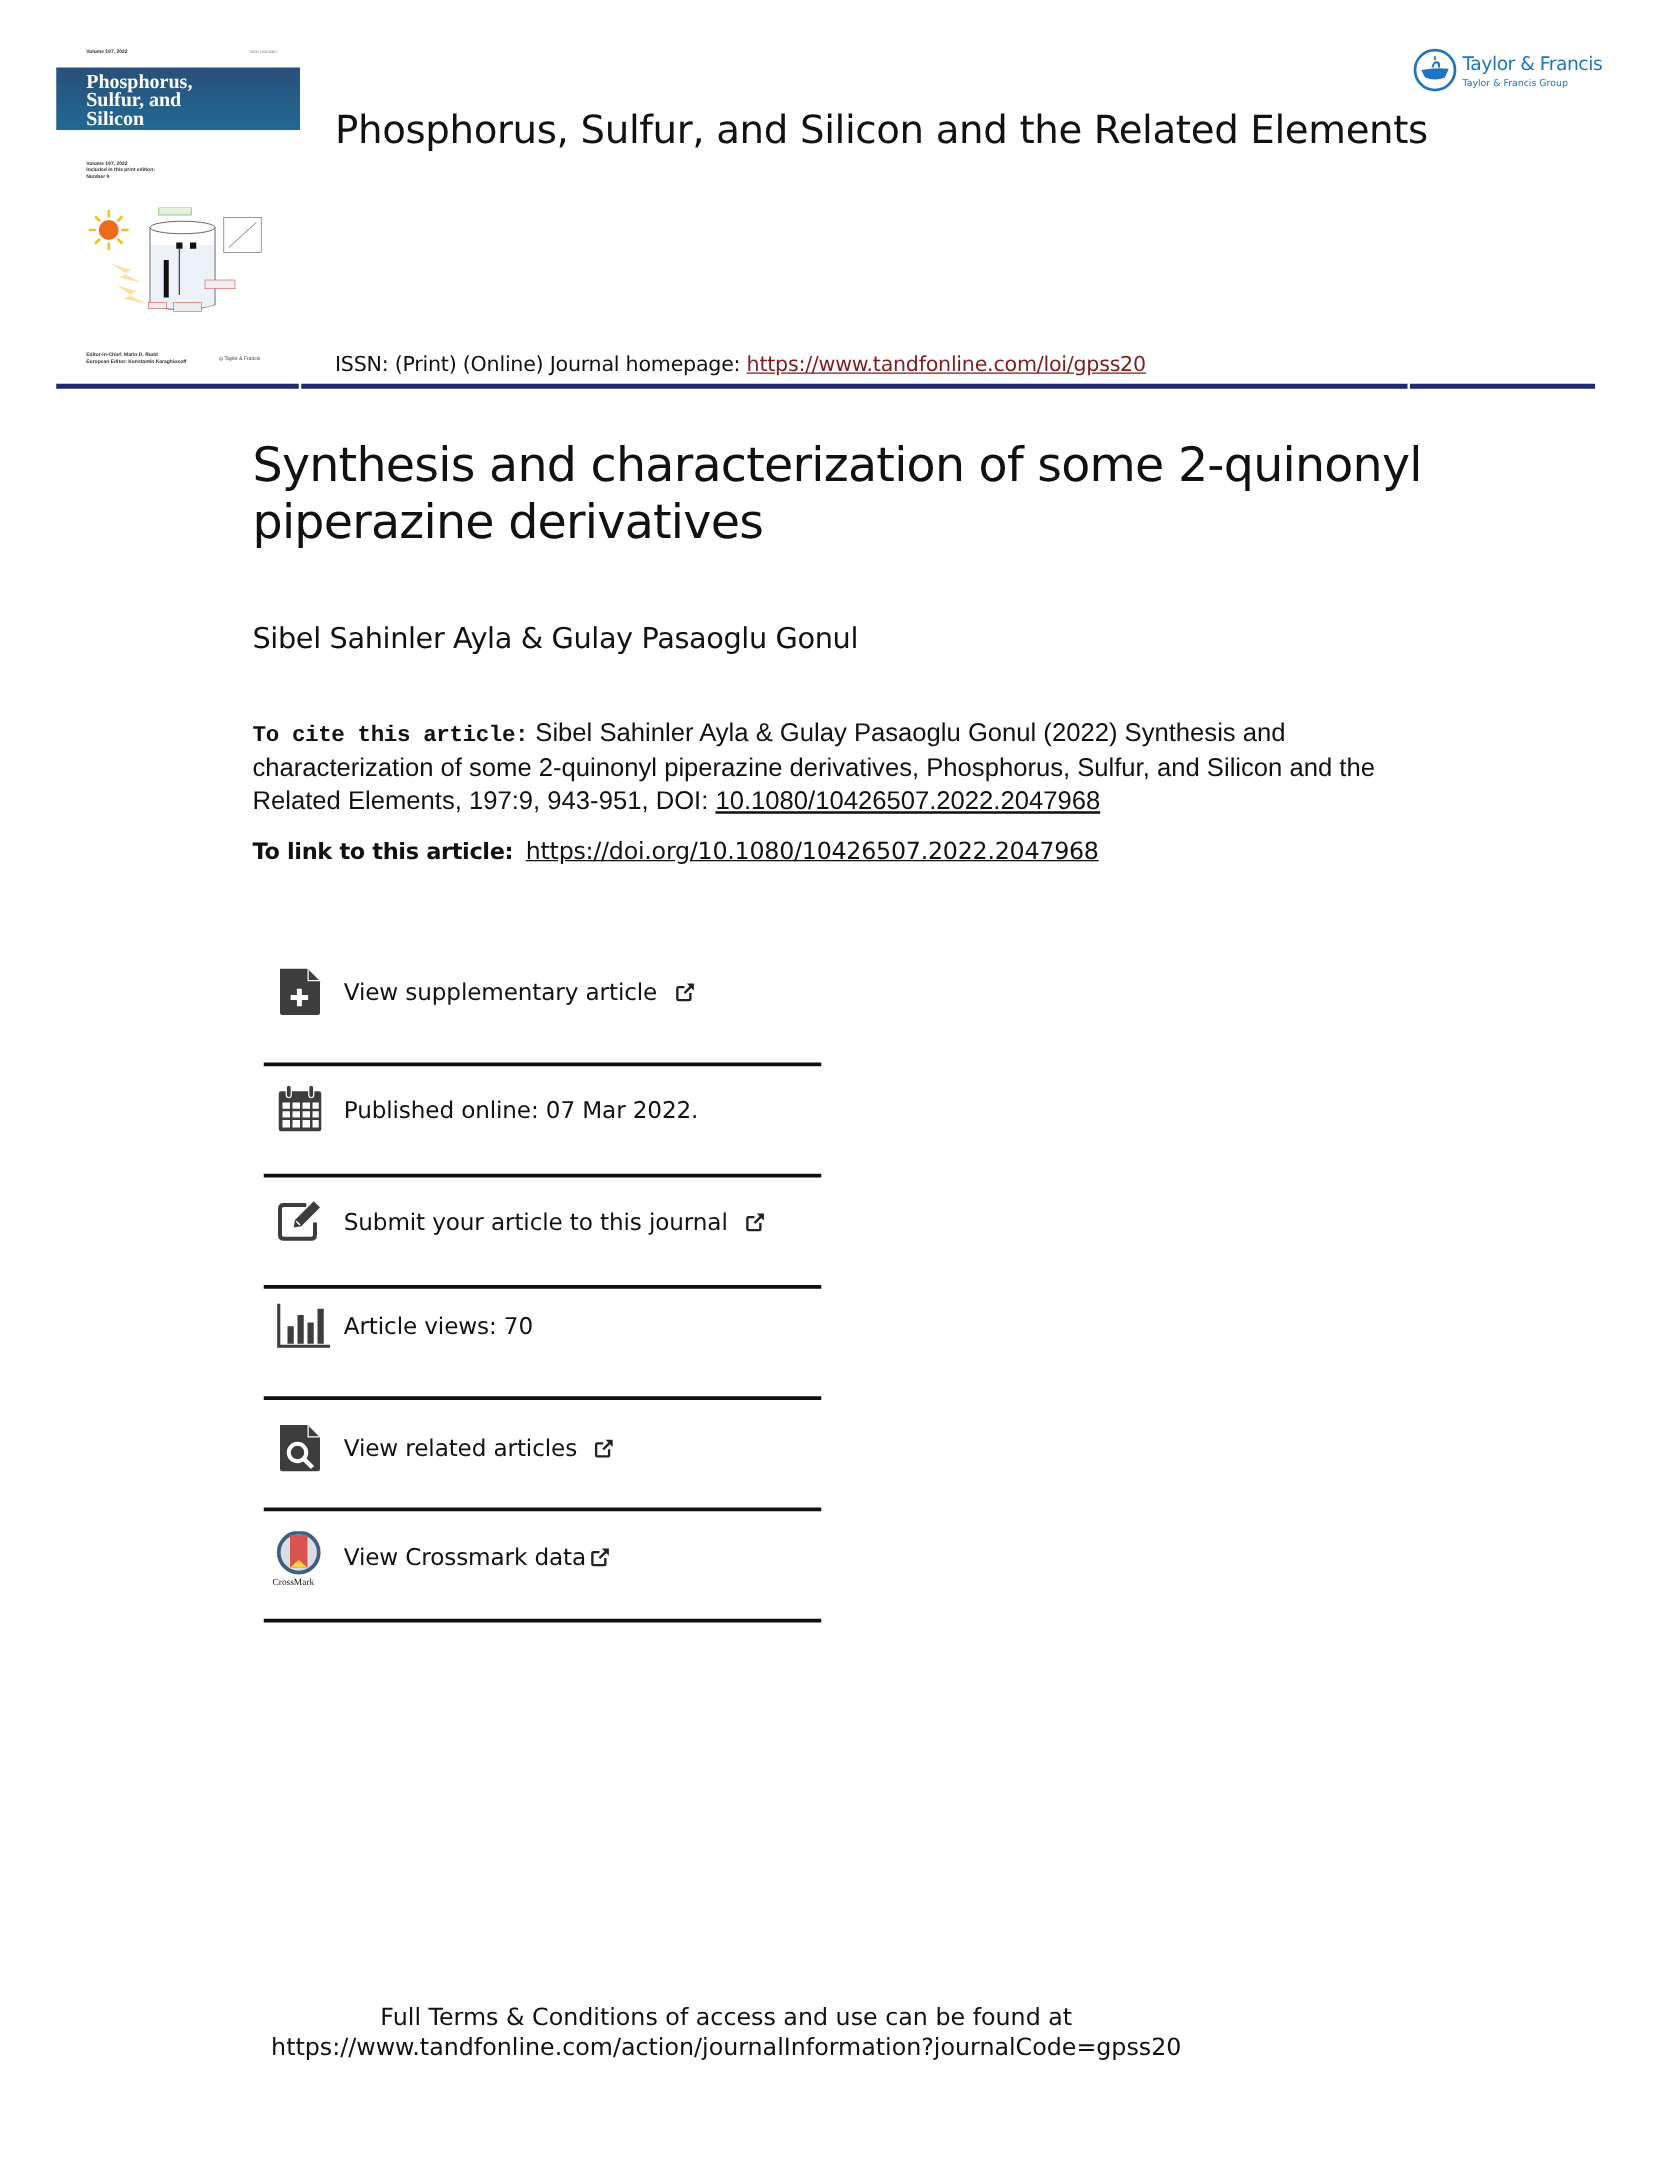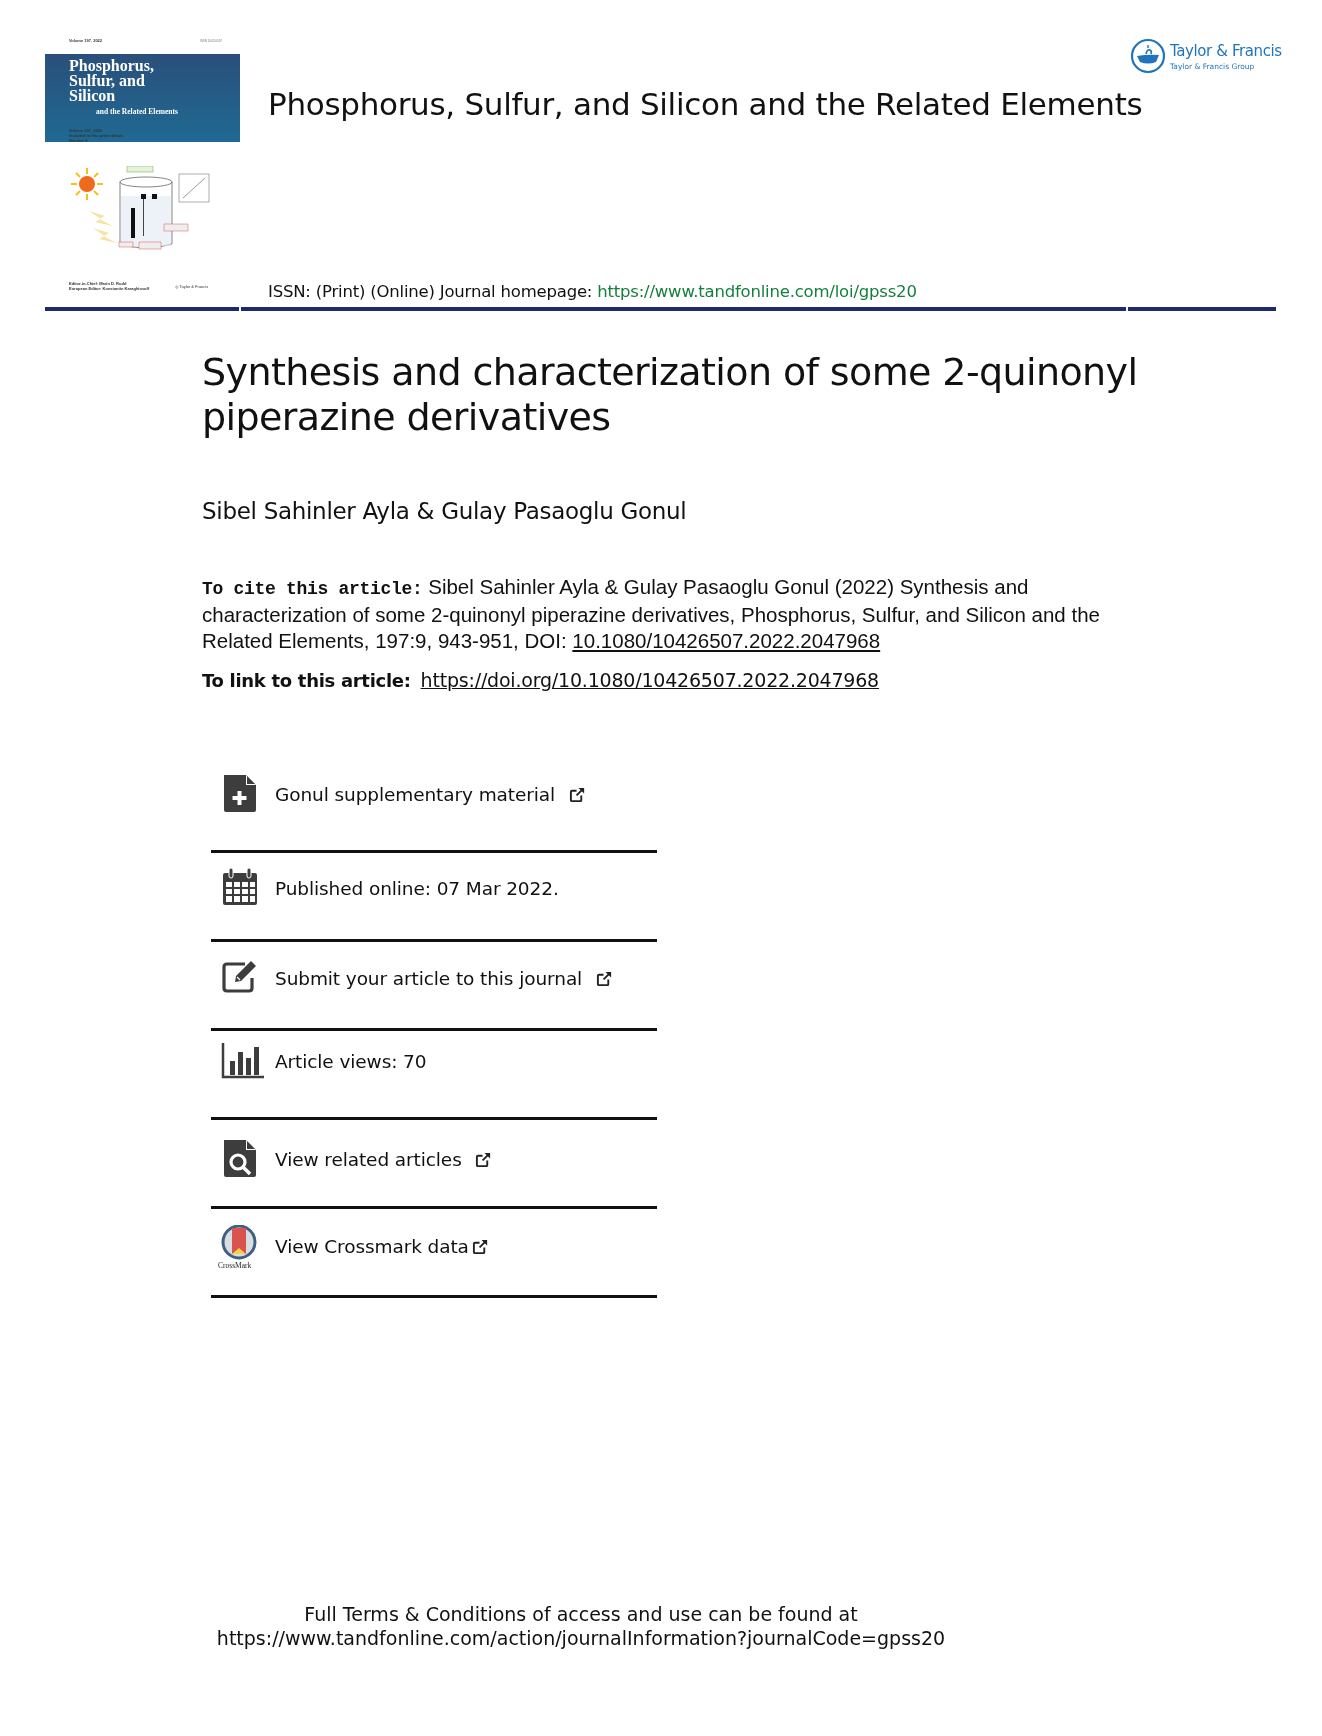--- a/index.html
+++ b/index.html
@@ -7,21 +7,21 @@
     width:1322px; height:1736px; position:relative; overflow:hidden;
     font-family:"DejaVu Sans", sans-serif; color:#111;
   }
   .abs { position:absolute; }
 
   
   .cover { left:45px; top:36px; width:195px; height:268px; background:#fff; }
   .cover-top { position:absolute; left:24px; top:2px; font:bold 4px "Liberation Sans", sans-serif; color:#333; }
   .cover-issn-top { position:absolute; right:18px; top:3px; font:3px "Liberation Sans", sans-serif; color:#777; }
   .cover-banner {
-    position:absolute; left:0; top:18px; width:195px; height:88px;
+    position:absolute; left:0; top:18px; width:195px; height:50px;
     background:linear-gradient(180deg,#2a4f7a 0%,#1f6a93 100%);
   }
   .cover-title {
     position:absolute; left:24px; top:4px; color:#fff;
     font:bold 16px/15px "Liberation Serif", serif;
   }
   .cover-sub {
     position:absolute; left:24px; top:53px; color:#fff;
     font:bold 7.5px "Liberation Serif", serif;
     padding-left:27px;
@@ -42,21 +42,21 @@
     left:268px; top:86px; font-size:31px; color:#111; white-space:nowrap;
     font-family:"DejaVu Sans", sans-serif; letter-spacing:-0.3px;
   }
   .tf-logo { left:1130px; top:38px; width:160px; height:40px; }
   .tf-name { position:absolute; left:40px; top:4px; color:#1e75bd; font:15px "DejaVu Sans", sans-serif; letter-spacing:-0.4px; white-space:nowrap; }
   .tf-group { position:absolute; left:40px; top:24px; color:#1e75bd; font:7.5px "DejaVu Sans", sans-serif; white-space:nowrap; }
   .issn-line {
     left:268px; top:282px; font-size:16.5px; color:#111; white-space:nowrap;
     letter-spacing:-0.2px;
   }
-  .issn-line a { color:#15803d; }
+  .issn-line a { color:#7f1d1d; text-decoration:underline; }
   .rule { height:4px; background:#1f2a6e; top:307px; }
 
   
   .article-title {
     left:202px; top:350px; width:960px; font-size:38px; line-height:45px;
     color:#111; letter-spacing:-0.6px;
   }
   .authors { left:202px; top:498px; font-size:23px; color:#111; letter-spacing:-0.3px; white-space:nowrap; }
   .cite {
     left:202px; top:574px; width:950px; font-family:"Liberation Sans", sans-serif;
@@ -177,21 +177,21 @@
 
   <div class="info-item" style="height:93px;">
     <svg class="ic" style="top:13px;" viewBox="0 0 38 40">
       <path d="M3 2 H25 L35 12 V37 Q35 39 33 39 H5 Q3 39 3 37 Z" fill="#3d3d3d"></path>
       <path d="M25 2 V12 H35" fill="#fff"></path>
       <path d="M26 3 L34 11 H26 Z" fill="#3d3d3d"></path>
       <rect x="16.5" y="18" width="4" height="14" fill="#fff"></rect>
       <rect x="11.5" y="23" width="14" height="4" fill="#fff"></rect>
     </svg>
     <div class="label" style="top:24px;">
-      <span>Gonul supplementary material</span>
+      <span>View supplementary article</span>
       <svg class="ext" viewBox="0 0 18 18">
         <path d="M13 10 V15 Q13 16 12 16 H3 Q2 16 2 15 V6 Q2 5 3 5 H8" fill="none" stroke="#222" stroke-width="2"></path>
         <path d="M10 2 H16 V8 Z" fill="#222"></path>
           <line x1="15" y1="3" x2="8" y2="10" stroke="#222" stroke-width="2"></line>
       </svg>
     </div>
   </div>
 
   <div class="info-item">
     <svg class="ic" style="top:14px;" viewBox="0 0 38 40">

